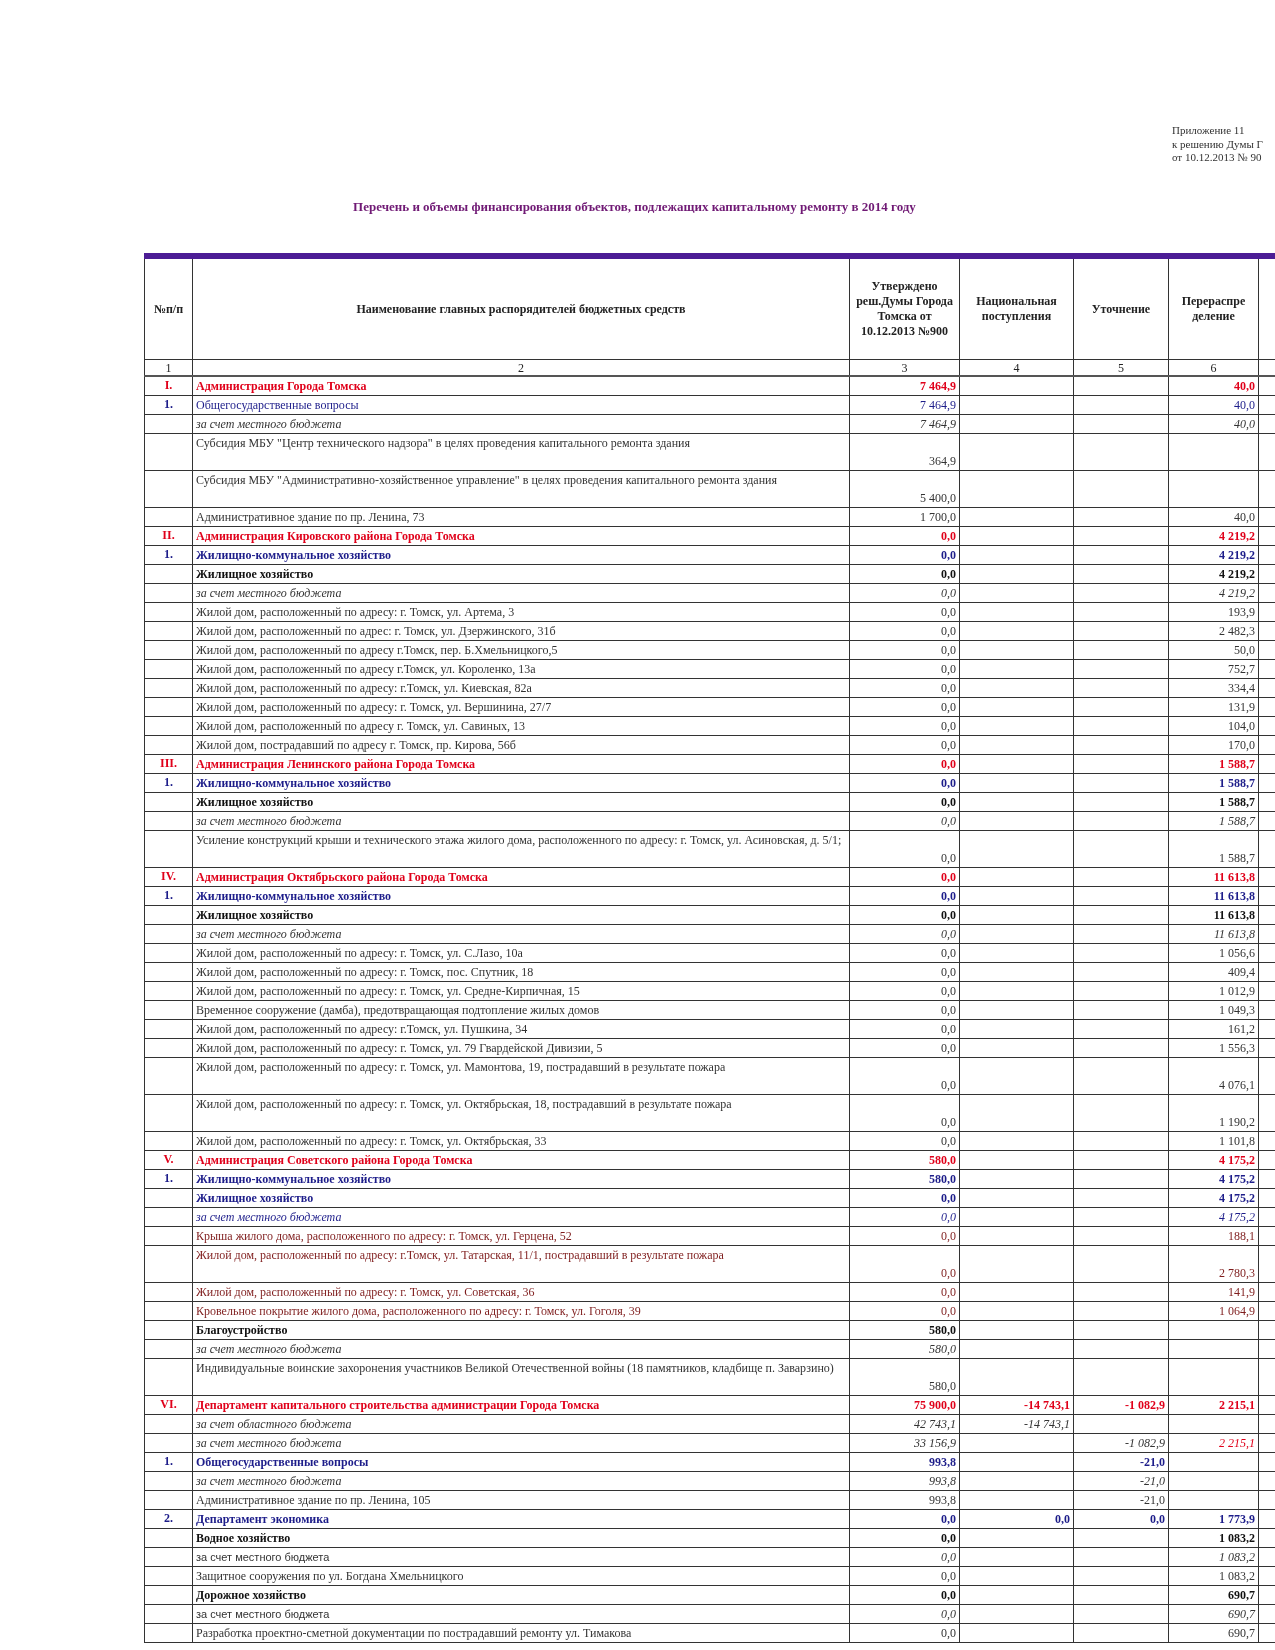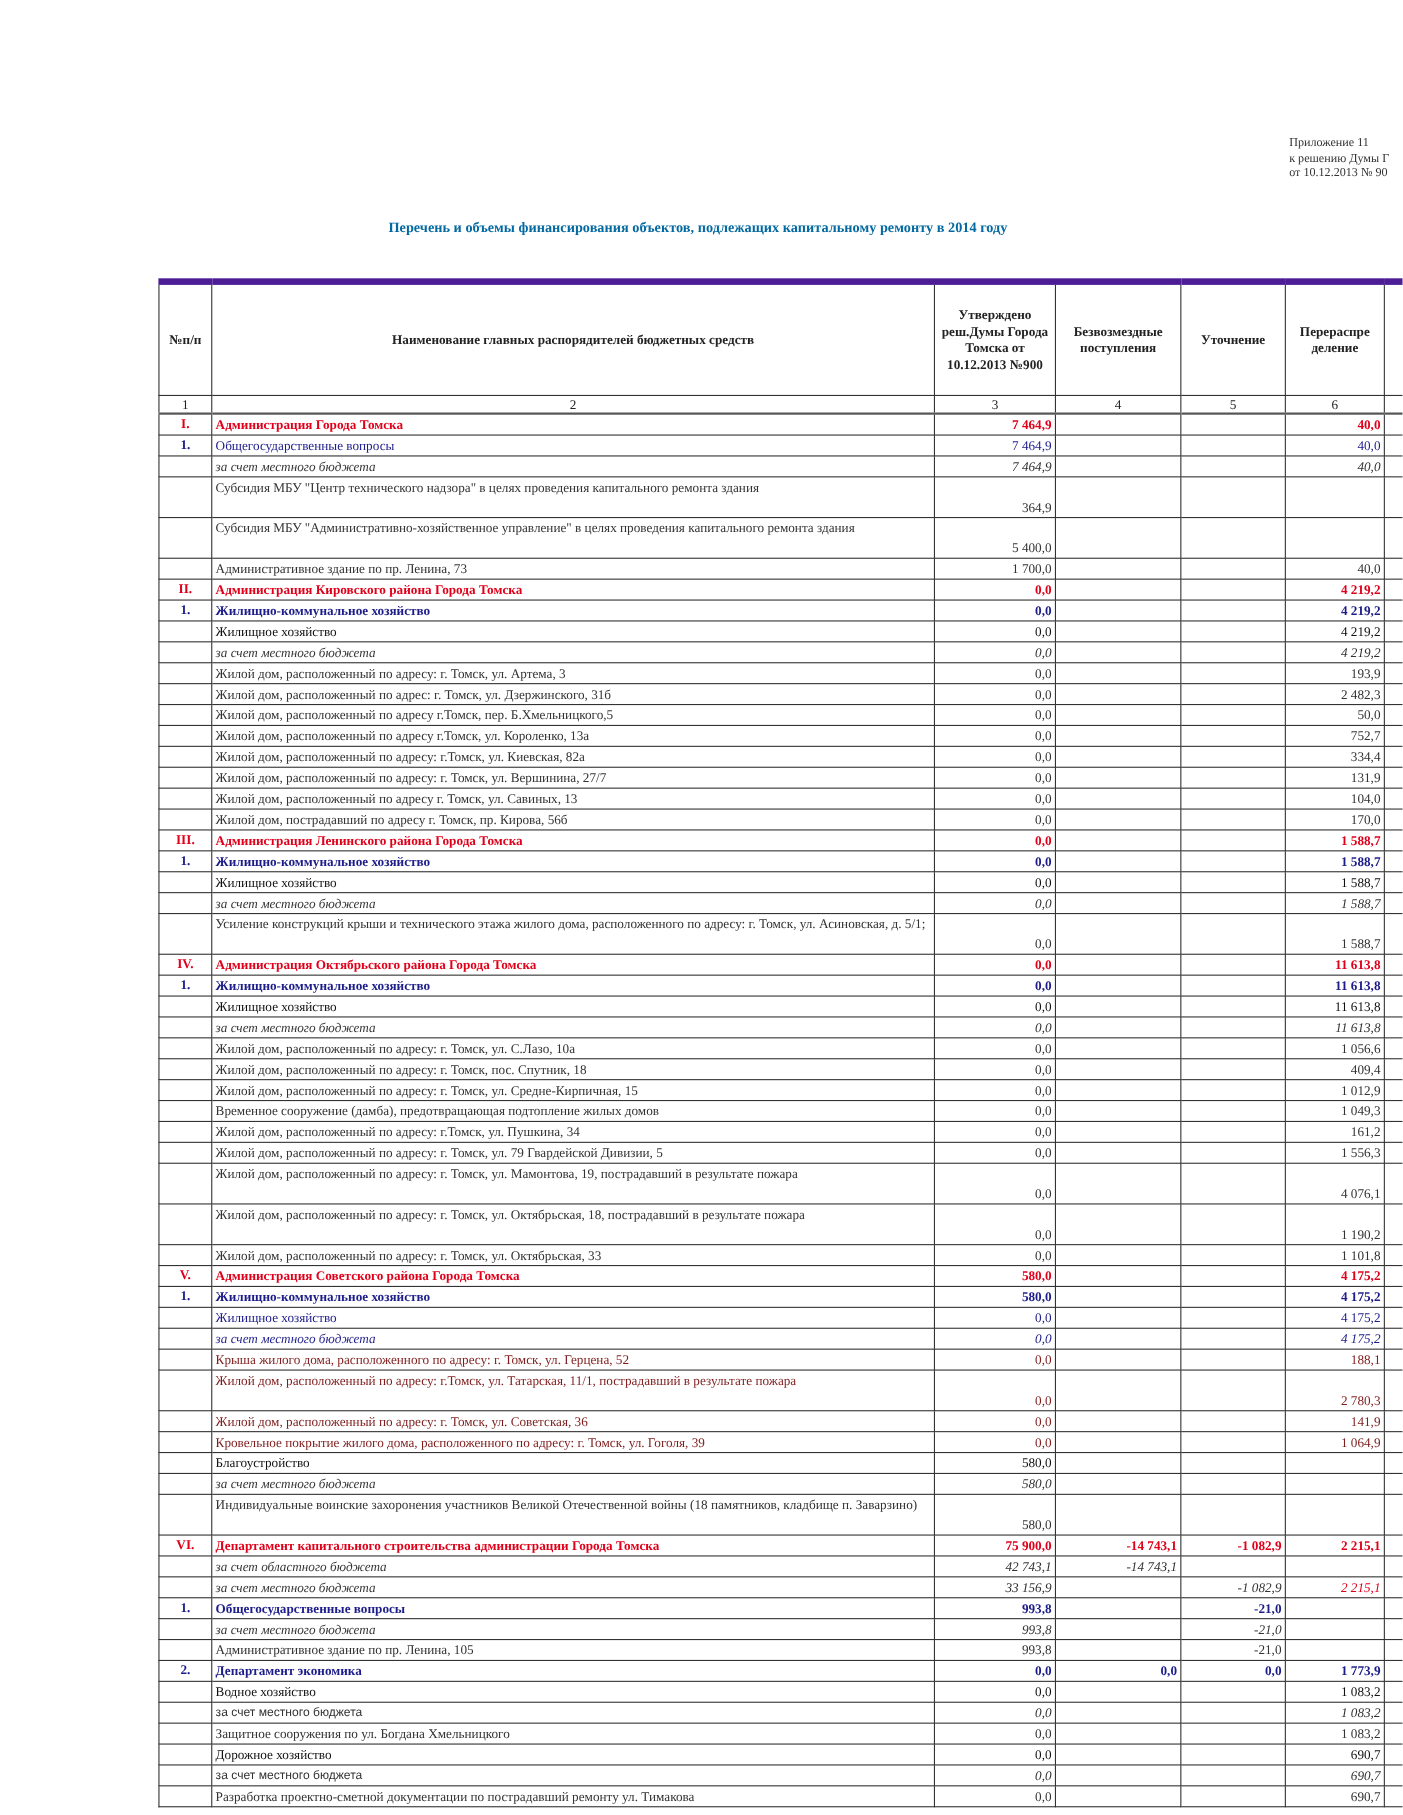--- a/index.html
+++ b/index.html
@@ -1,37 +1,37 @@
 <!DOCTYPE html>
 <html><head>
 <meta charset="utf-8">
 <style>
   html, body { margin: 0; padding: 0; background: #ffffff; }
   body { width: 1275px; height: 1650px; position: relative; overflow: hidden;
          font-family: "Liberation Serif", "DejaVu Serif", serif; color: #222; }
   .appendix { position: absolute; left: 1172px; top: 124px; font-size: 11px; line-height: 13.5px; color: #333; white-space: nowrap; }
-  .doc-title { position: absolute; left: 0; width: 1275px; top: 199px; text-align: center; font-size: 13px; font-weight: bold; color: #0369a1; font-family: Liberation Serif, serif; }
+  .doc-title { position: absolute; left: 0; width: 1275px; top: 199px; text-align: center; font-size: 13px; font-weight: bold; color: #701a75; font-family: Liberation Serif, serif; }
   .doc-title span { position: relative; left: -3px; }
   table.budget { position: absolute; left: 144px; top: 253px; border-collapse: collapse; table-layout: fixed; width: 1140px; font-size: 12px; }
   table.budget td, table.budget th { border: 1px solid #333; padding: 0 3px; overflow: hidden; }
   table.budget thead th { border-top: 6px solid #4c1d95; font-weight: bold; font-size: 12px; text-align: center; line-height: 15px; height: 100px; }
   table.budget thead tr.numrow td { text-align: center; height: 15px; font-weight: normal; font-size: 12px; line-height: 14px; border-bottom: 2px solid #555; }
   col.c1 { width: 48px; } col.c2 { width: 657px; } col.c3 { width: 110px; }
   col.c4 { width: 114px; } col.c5 { width: 95px; } col.c6 { width: 90px; } col.c7 { width: 26px; }
   td.num { text-align: right; white-space: nowrap; vertical-align: bottom; }
   td.idx { text-align: center; font-weight: bold; vertical-align: top; }
   td.name { text-align: left; vertical-align: top; line-height: 18px; }
   tbody tr { height: 19px; }
   tbody td { line-height: 17px; }
   td.c3col { border-right: 3px solid #777; }
   td.c7col { border-right: none; }
   tr.lvl-dept td { color: #e0001a; font-weight: bold; }
   tr.lvl-section td { color: #1d1d8a; }
   tr.lvl-section.bold td { font-weight: bold; }
-  tr.lvl-sub td { font-weight: normal; color: #111; }
+  tr.lvl-sub td { font-weight: bold; color: #111; }
   tr.lvl-sub.blue td { color: #1d1d8a; }
   tr.lvl-fund td { font-style: italic; color: #333; }
   tr.lvl-fund.blue td { color: #1d1d8a; }
   tr.lvl-fund.sans td.name { font-style: normal; font-family: "Liberation Sans", "DejaVu Sans", sans-serif; font-size: 11px; }
   tr.lvl-item td { color: #333; }
   tr.lvl-item.blue td { color: #7f1d1d; }
   tr.tall { height: 37px; }
   td.red-val { color: #e0001a !important; }
 </style>
 </head>
@@ -53,21 +53,21 @@
       <col class="c4">
       <col class="c5">
       <col class="c6">
       <col class="c7">
   </colgroup>
   <thead>
     <tr>
       <th>№п/п</th>
       <th>Наименование главных распорядителей бюджетных средств</th>
       <th class="c3col">Утверждено реш.Думы Города Томска от 10.12.2013 №900</th>
-      <th>Безвозмездные поступления</th>
+      <th>Национальная поступления</th>
       <th>Уточнение</th>
       <th>Перераспре деление</th>
       <th class="c7col"></th>
     </tr>
     <tr class="numrow">
       <td>1</td>
       <td>2</td>
       <td class="c3col">3</td>
       <td>4</td>
       <td>5</td>

